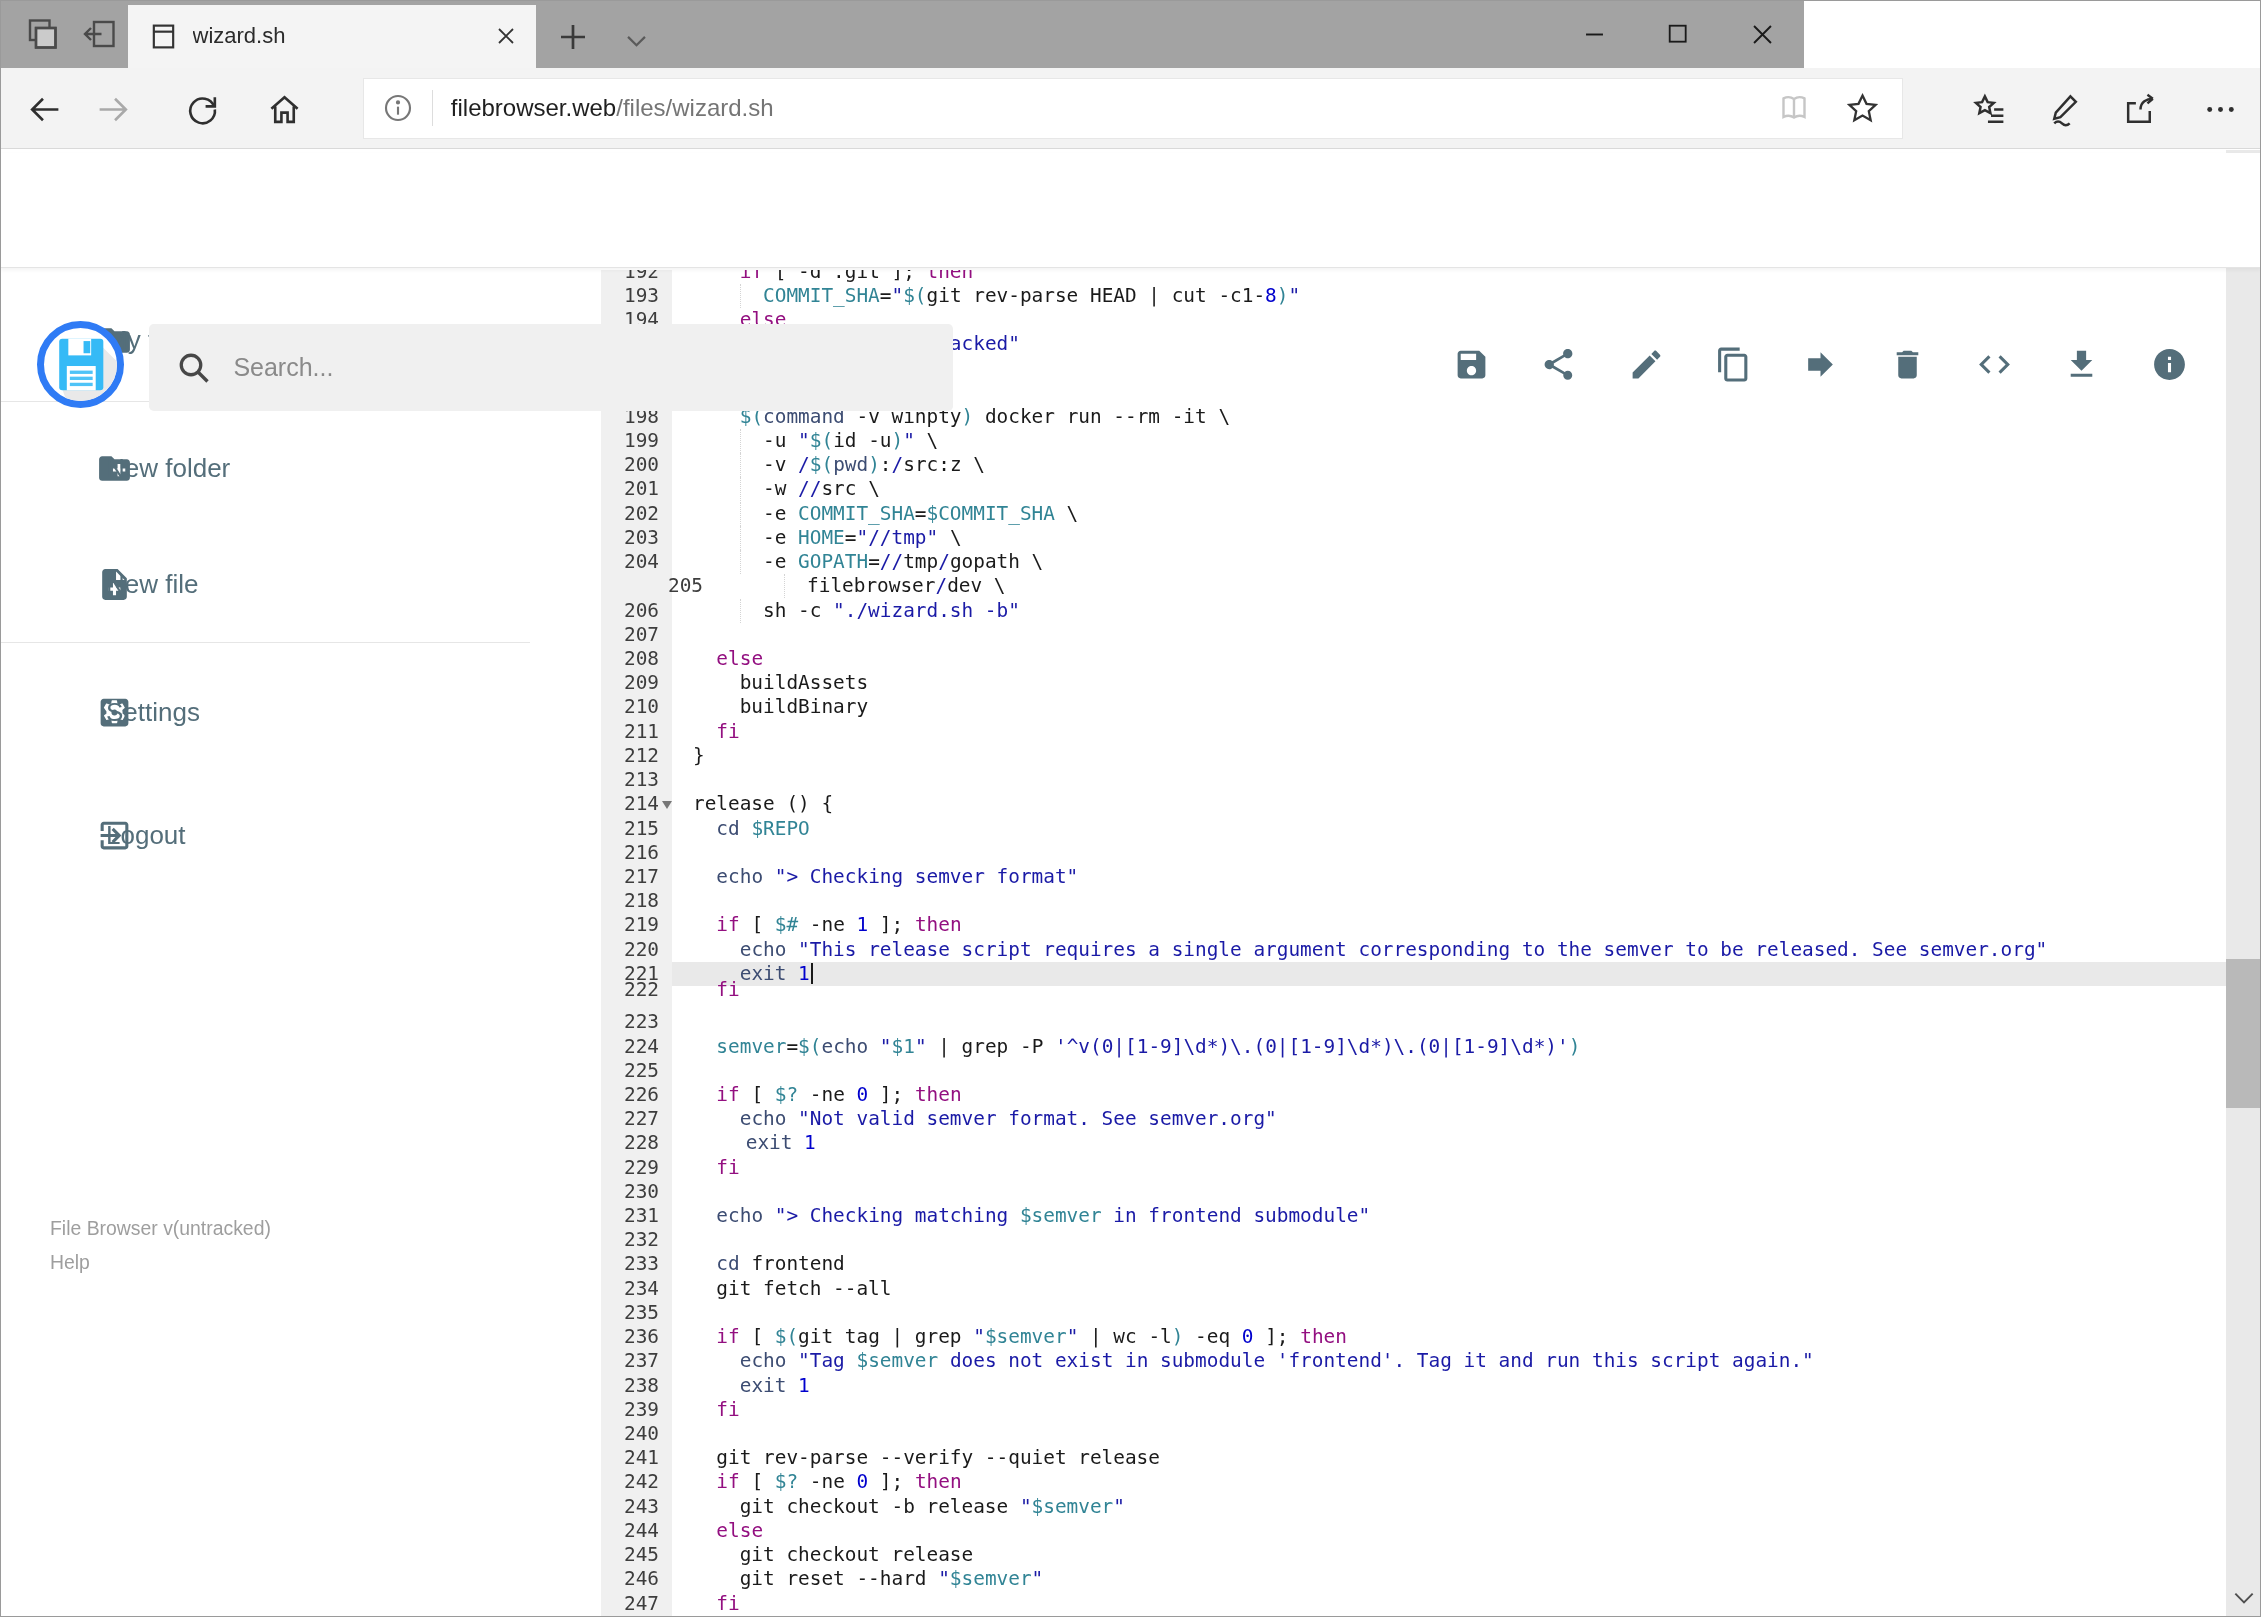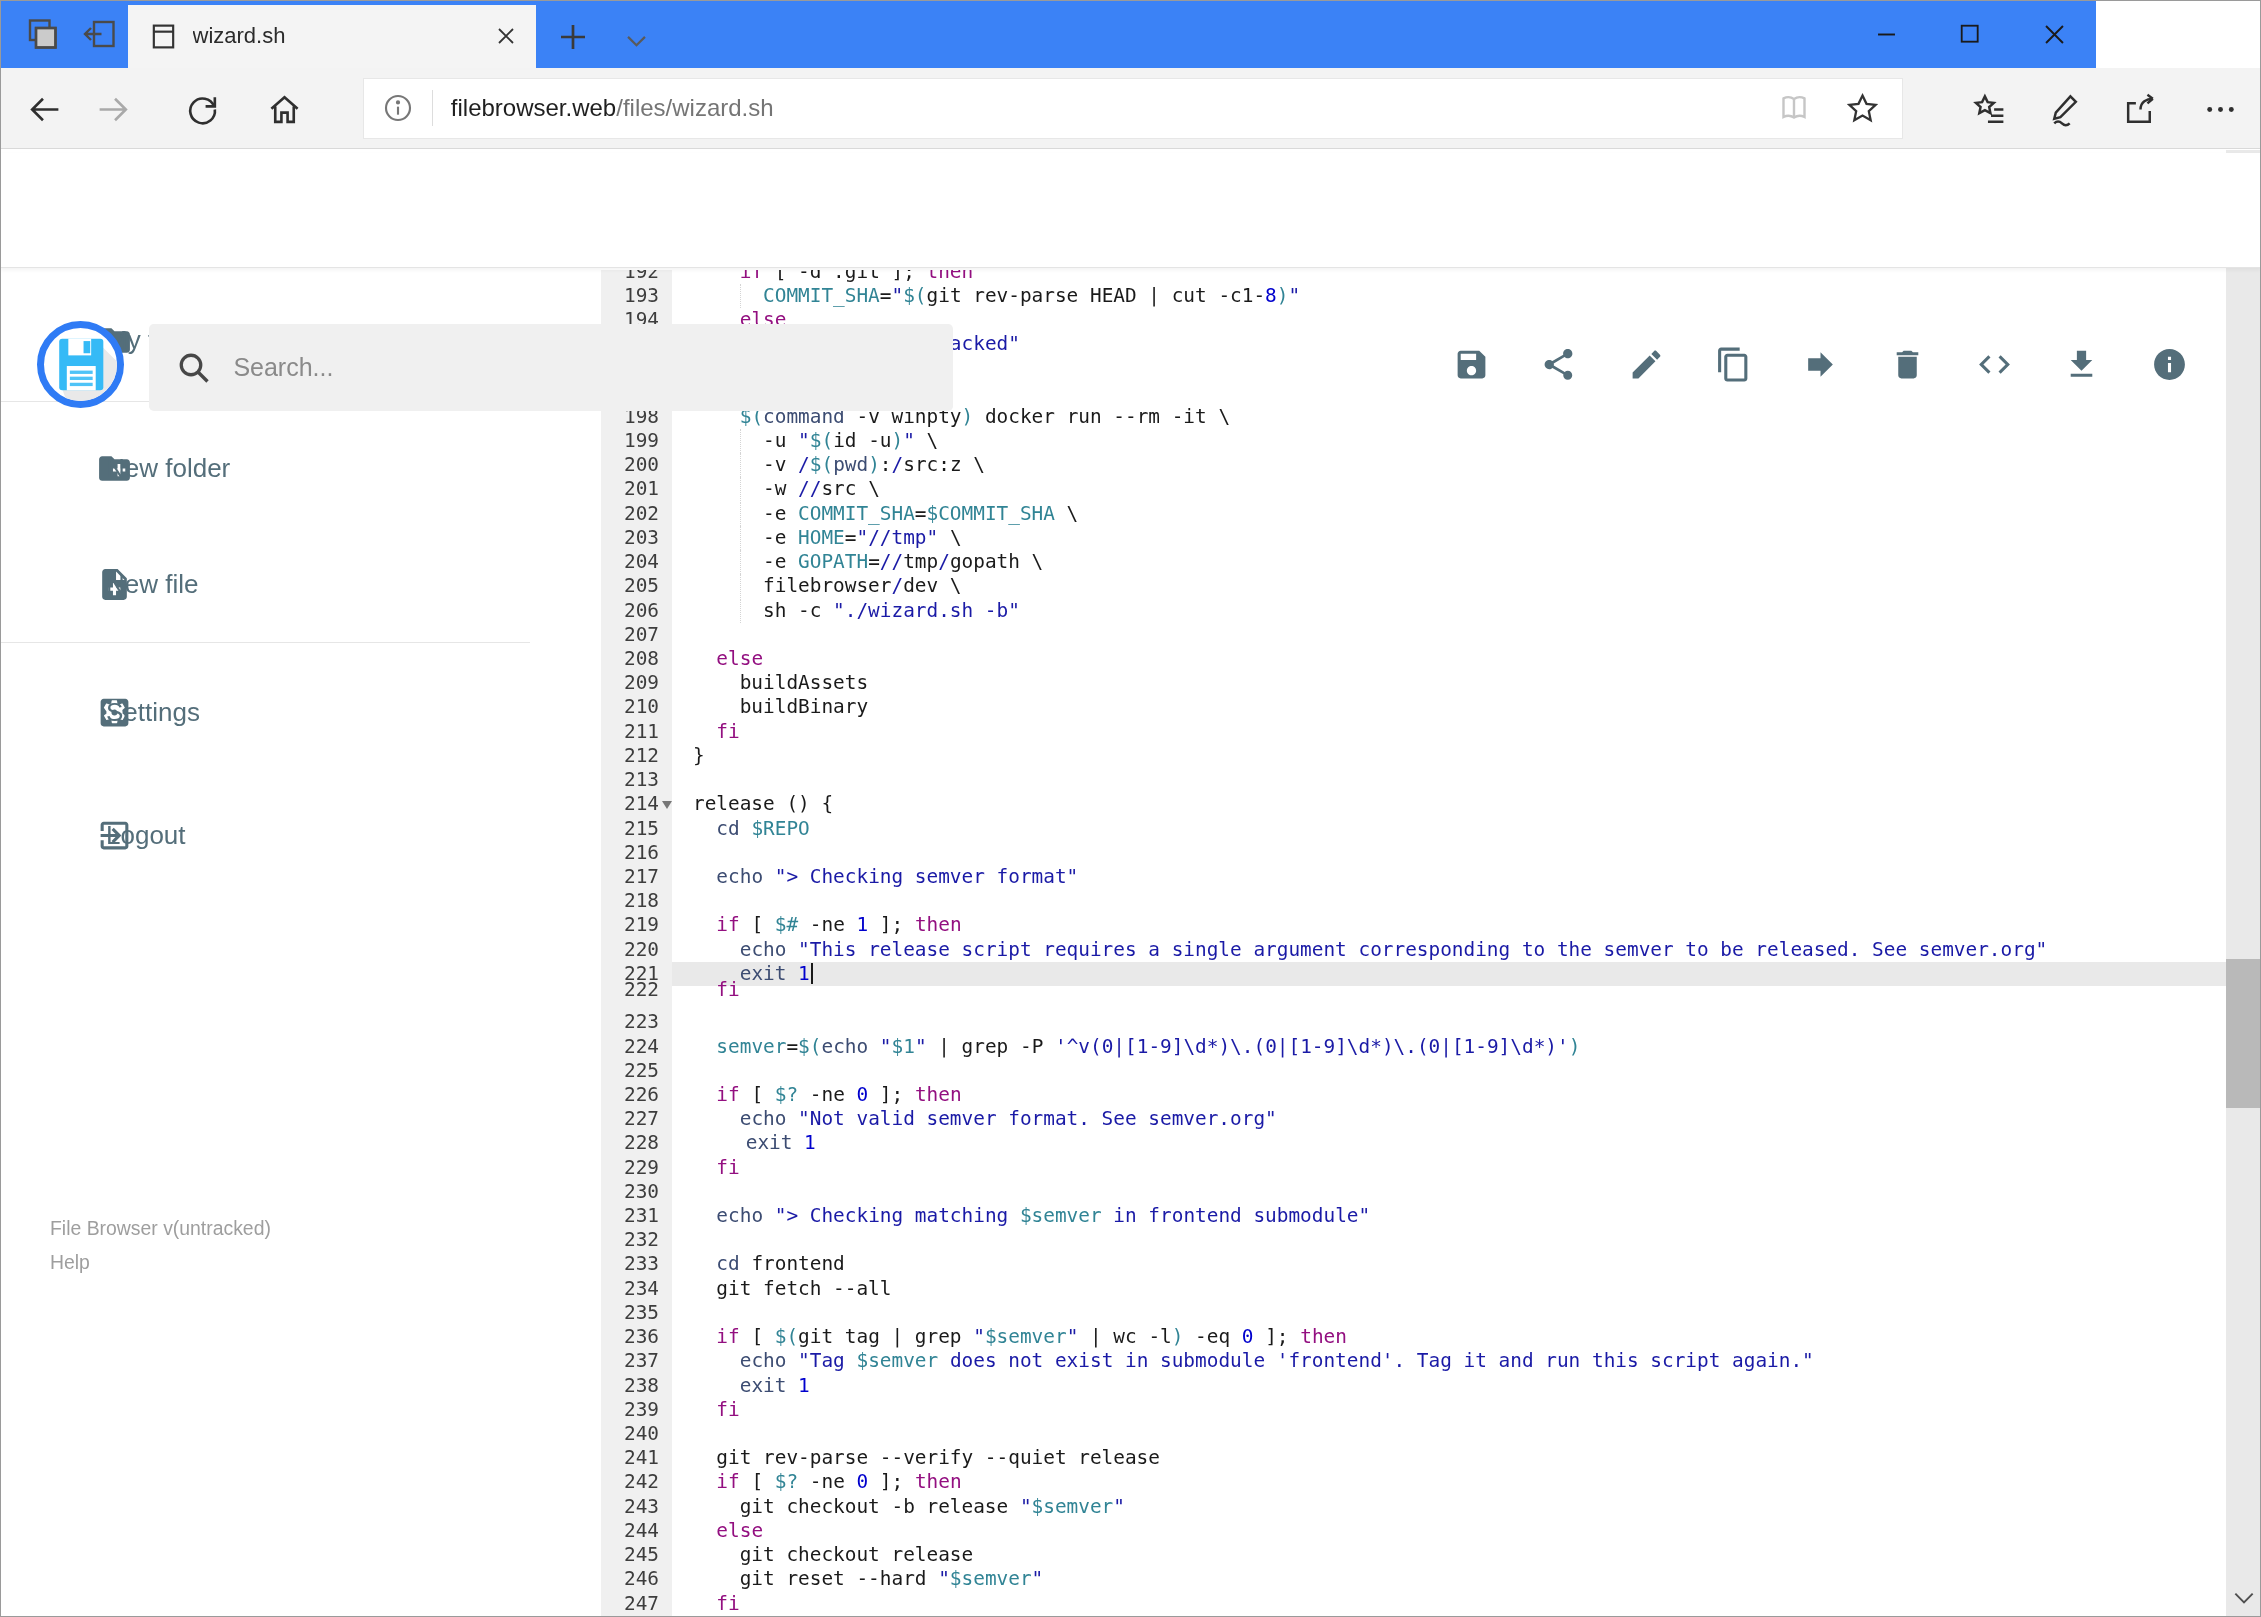--- a/index.html
+++ b/index.html
@@ -1,20 +1,20 @@
 <!DOCTYPE html>
 <html style="--accent: #2F7BF5; --slate: #546E7A; --tok-k: #930F80; --tok-s: #1A1AA6; --tok-v: #318495; --tok-b: #3C4C72; --tok-n: #0000CD; --tok-t: #1A1A1A;font-size:13px"><head>
 <meta charset="utf-8">
 <style>
   * { margin:0; padding:0; box-sizing:border-box; }
   html,body { width:2261px; height:1617px; overflow:hidden; background:#fff;
               font-family:"Liberation Sans", sans-serif; }
 
   
-  #titlebar { position:absolute; left:0; top:0; width:2096px; height:68px; background:#3b82f6; }
+  #titlebar { position:absolute; left:0; top:0; width:1804px; height:68px; background:#a3a3a3; }
   #tab { position:absolute; left:128px; top:4.8px; width:408px; height:63px; background:#f4f4f4;
          display:flex; align-items:center; }
   #tab-title { font-size:22px; color:#2b2b2b; margin-left:14.5px; flex:1; white-space:nowrap; overflow:hidden; }
   .tb-icon { position:absolute; top:16px; width:36px; height:36px; color:#4a4a4a; }
   #win-controls { position:absolute; right:0; top:0; height:68px; display:flex; }
   .winbtn { width:84px; height:68px; display:flex; align-items:center; justify-content:center; color:#1a1a1a; }
 
   #navbar { position:absolute; left:0; top:68px; width:2261px; height:81px; background:#f3f3f3;
             border-bottom:1.6px solid #d9d9d9; }
   .nav-icon { position:absolute; top:22.6px; width:37px; height:37px; color:#2f2f2f; }
@@ -361,21 +361,21 @@
       <div class="code"><span class="guide"></span><span class="t">      -e </span><span class="v">COMMIT_SHA</span><span class="t">=</span><span class="v">$COMMIT_SHA</span><span class="t"> \</span></div>
     </div>
     <div class="row" style="top: 256px;">
       <div class="gut">203</div>
       <div class="code"><span class="guide"></span><span class="t">      -e </span><span class="v">HOME</span><span class="t">=</span><span class="s">"//tmp"</span><span class="t"> \</span></div>
     </div>
     <div class="row" style="top: 280px;">
       <div class="gut">204</div>
       <div class="code"><span class="guide"></span><span class="t">      -e </span><span class="v">GOPATH</span><span class="t">=</span><span class="s">//</span><span class="t">tmp</span><span class="s">/</span><span class="t">gopath \</span></div>
     </div>
-    <div class="row" style="top: 304px;">
+    <div class="row" style="top: 304px; padding-left: 44px;">
       <div class="gut">205</div>
       <div class="code"><span class="guide"></span><span class="t">      filebrowser</span><span class="s">/</span><span class="t">dev \</span></div>
     </div>
     <div class="row" style="top: 329px;">
       <div class="gut">206</div>
       <div class="code"><span class="guide"></span><span class="t">      sh -c </span><span class="s">"./wizard.sh -b"</span></div>
     </div>
     <div class="row" style="top: 353px; flex-direction: column;">
       <div class="gut">207</div>
       <div class="code"></div>

